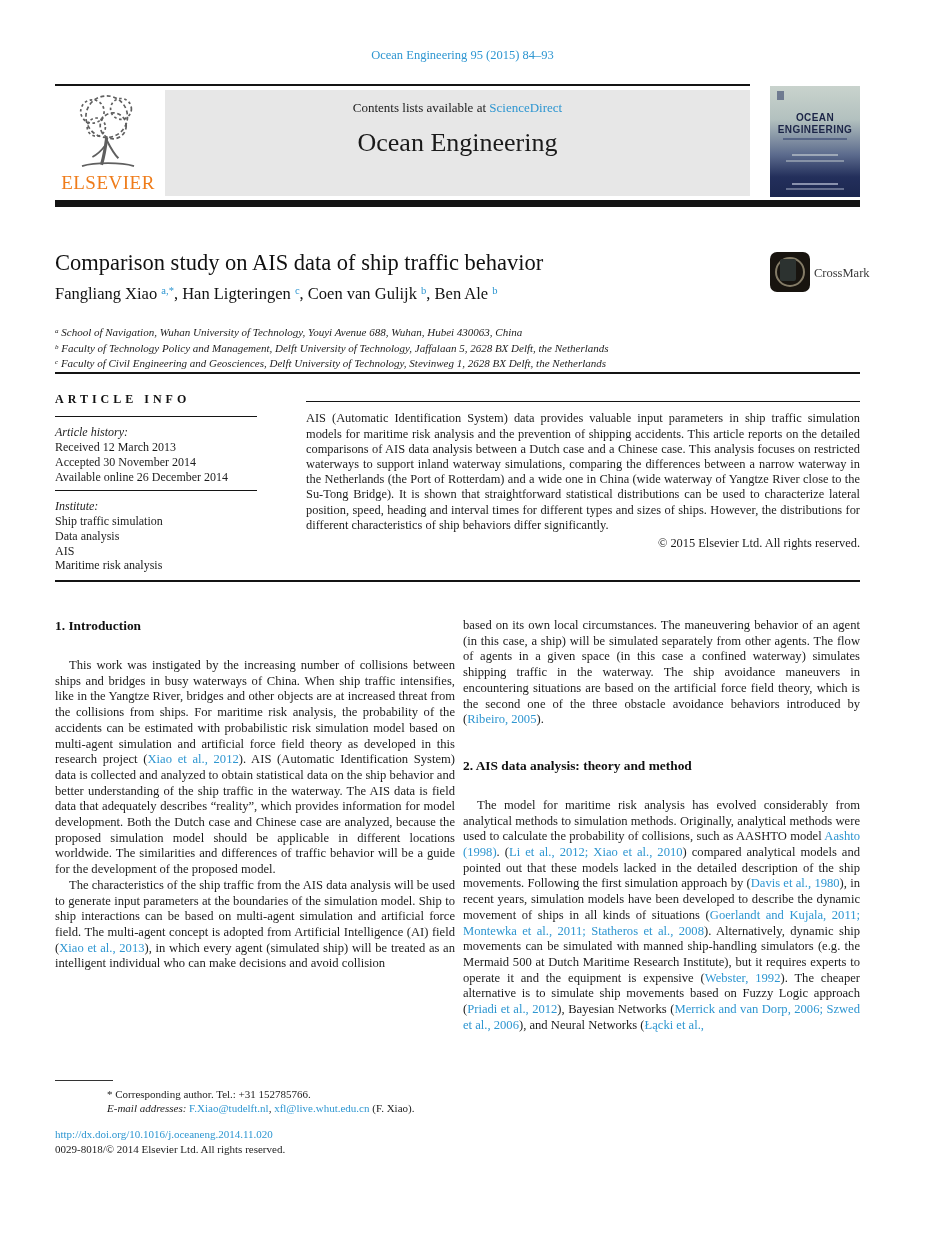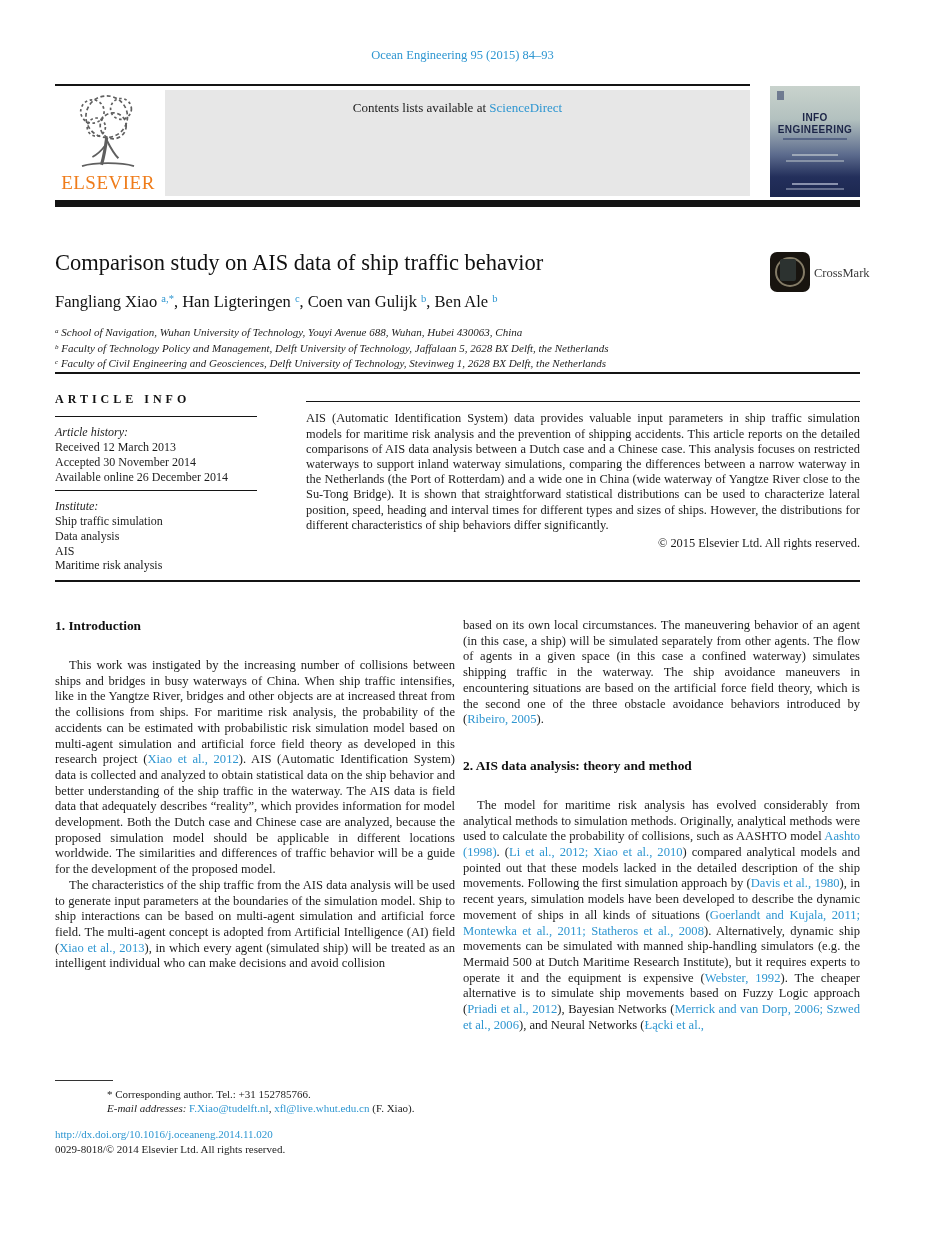--- a/index.html
+++ b/index.html
@@ -37,21 +37,21 @@
   .bar-thick{position:absolute;top:200px;left:55px;width:805px;height:7px;background:#141414;}
 
   
   .article-title{position:absolute;top:250px;left:55px;width:700px;font-size:22.5px;color:#111;}
   .crossmark{position:absolute;top:252px;left:770px;width:110px;height:42px;}
   .crossmark-box{position:absolute;top:0;left:0;width:40px;height:40px;background:#18140f;border-radius:7px;}
   .crossmark-ring{position:absolute;top:5px;left:5px;width:26px;height:26px;border:2px solid #847b66;border-radius:50%;}
   .crossmark-inner{position:absolute;top:7px;left:10px;width:16px;height:22px;background:#2c3230;border-radius:2px;}
   .crossmark-label{position:absolute;top:14px;left:44px;font-size:12.5px;color:#3a3a3a;}
 
-  .authors{position:absolute;top:292px;left:55px;width:700px;font-size:16.5px;color:#111;}
+  .authors{position:absolute;top:284px;left:55px;width:700px;font-size:16.5px;color:#111;}
   .affiliations{position:absolute;top:324px;left:55px;width:760px;font-style:italic;
                 font-size:11px;line-height:14.5px;color:#1c1c1c;}
   .affiliations .sup{font-style:italic;}
 
   
   .rule-mid{position:absolute;top:372px;left:55px;width:805px;height:2px;background:#141414;}
   .info-col{position:absolute;top:392px;left:55px;width:202px;}
   .abs-col{position:absolute;top:392px;left:306px;width:554px;}
   .col-heading{font-size:12px;font-weight:bold;letter-spacing:4px;color:#111;}
   .heading-rule{height:1.4px;background:#141414;margin-top:9px;}
@@ -98,26 +98,27 @@
         <path d="M29 38 C32 44 34 48 38 52" stroke-width="1.6"></path>
         <path d="M28 42 C25 46 22 49 18 51" stroke-width="1.4"></path>
         <path d="M10 58 C20 55 40 55 50 58" stroke-width="1.4"></path>
       </g>
     </svg>
     <div class="elsevier-text">ELSEVIER</div>
   </div>
 
   <div class="banner">
     <div class="contents-line"><span>Contents lists available at </span><span class="link">ScienceDirect</span></div>
+    <div class="journal-title">Ocean Engineering</div>
   </div>
 
   <div class="cover">
     <div class="cover-crest"></div>
     <div class="cover-title">
-      <div>INFO</div>
+      <div>OCEAN</div>
       <div>ENGINEERING</div>
     </div>
     <div class="cover-subbar"></div>
     <div class="cover-mid"></div>
     <div class="cover-mid2"></div>
     <div class="cover-bot"></div>
     <div class="cover-bot2"></div>
   </div>
 
   <div class="bar-thick"></div>

